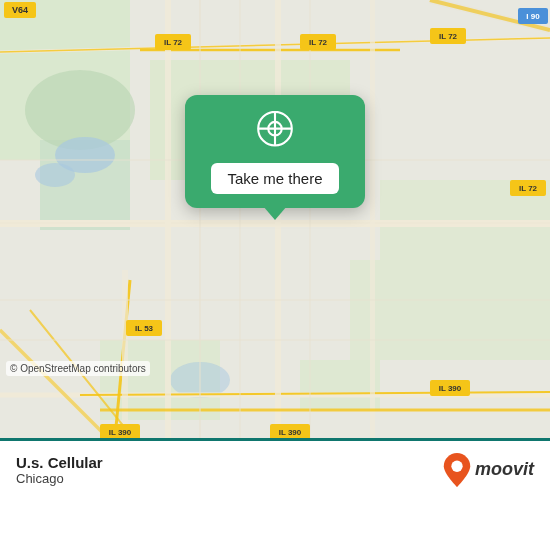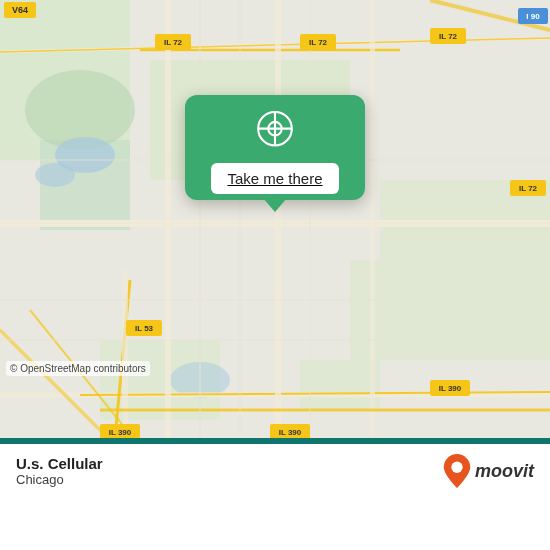--- a/index.html
+++ b/index.html
@@ -21,21 +21,21 @@
 
     
     #bottom-bar {
       width: 550px;
       height: 60px;
       background: #fff;
       display: flex;
       align-items: center;
       justify-content: space-between;
       padding: 0 16px;
-      border-top: 6px solid #0f766e;
+      border-top: 3px solid #0f766e;
     }
 
     #location-info {
       display: flex;
       flex-direction: column;
     }
 
     #location-name {
       font-size: 15px;
       font-weight: 600;
@@ -69,27 +69,26 @@
 
     
     #popup-card {
       position: absolute;
       left: 50%;
       top: 95px;
       transform: translateX(-50%);
       background: #3aaa6e;
       border-radius: 12px;
       width: 180px;
-      padding: 16px 12px 6px;
+      padding: 16px 12px 14px;
       display: flex;
       flex-direction: column;
       align-items: center;
       box-shadow: 0 4px 16px rgba(0,0,0,0.25);
       z-index: 10;
-      text-decoration: underline;
     }
 
     #popup-card::after {
       content: '';
       position: absolute;
       bottom: -12px;
       left: 50%;
       transform: translateX(-50%);
       width: 0;
       height: 0;

